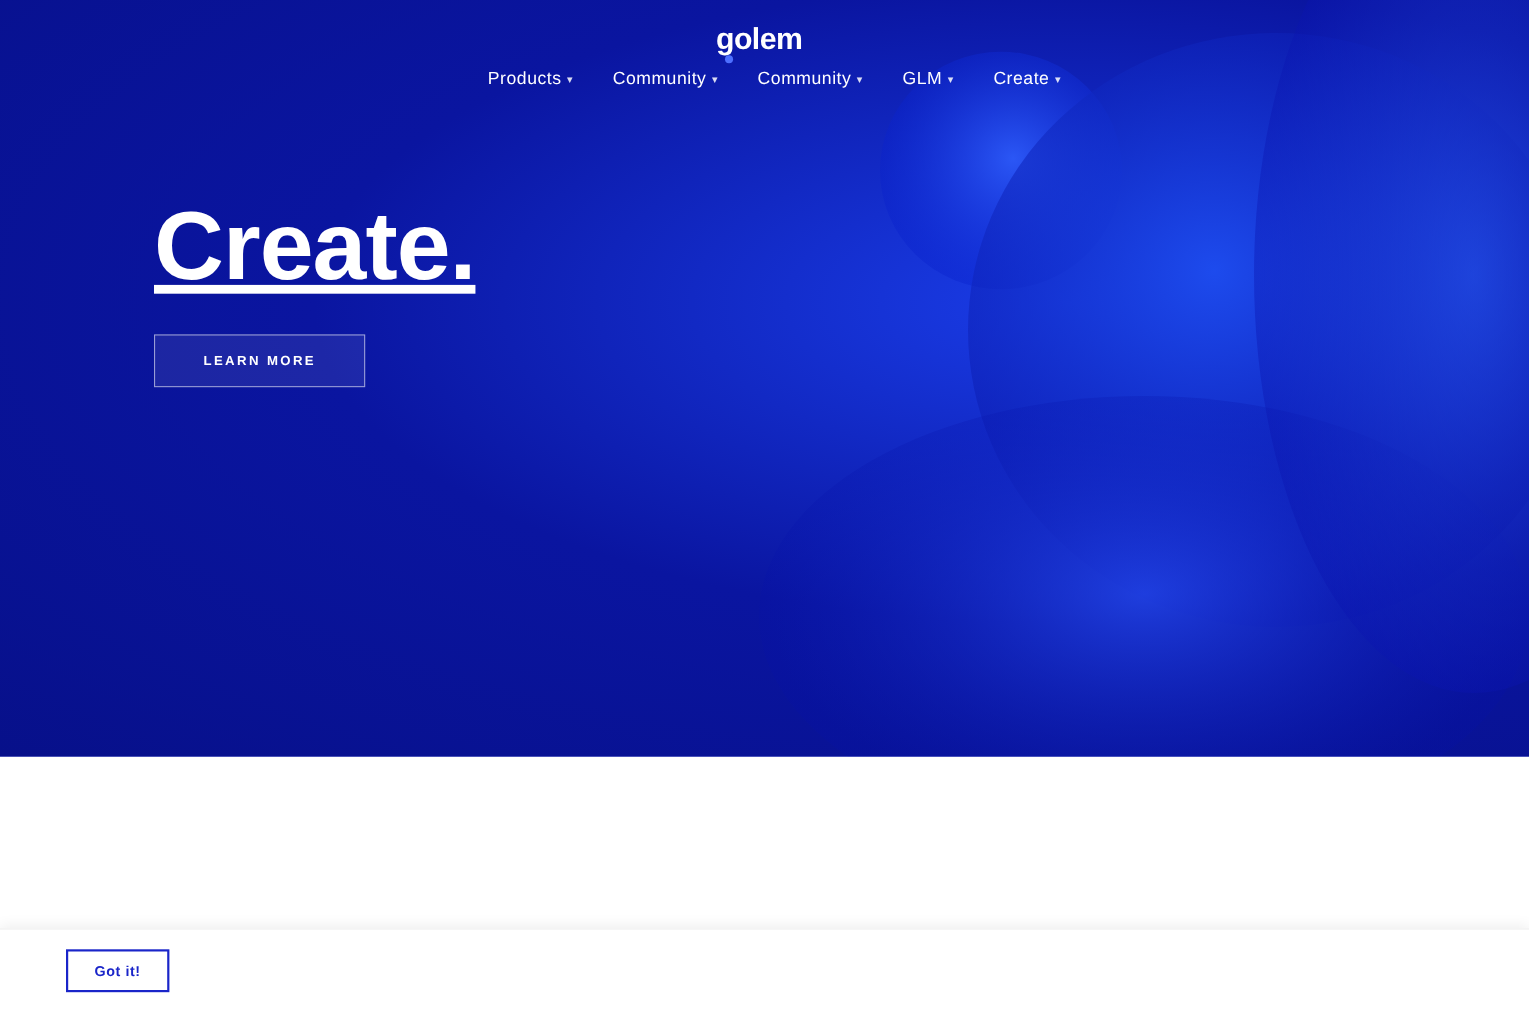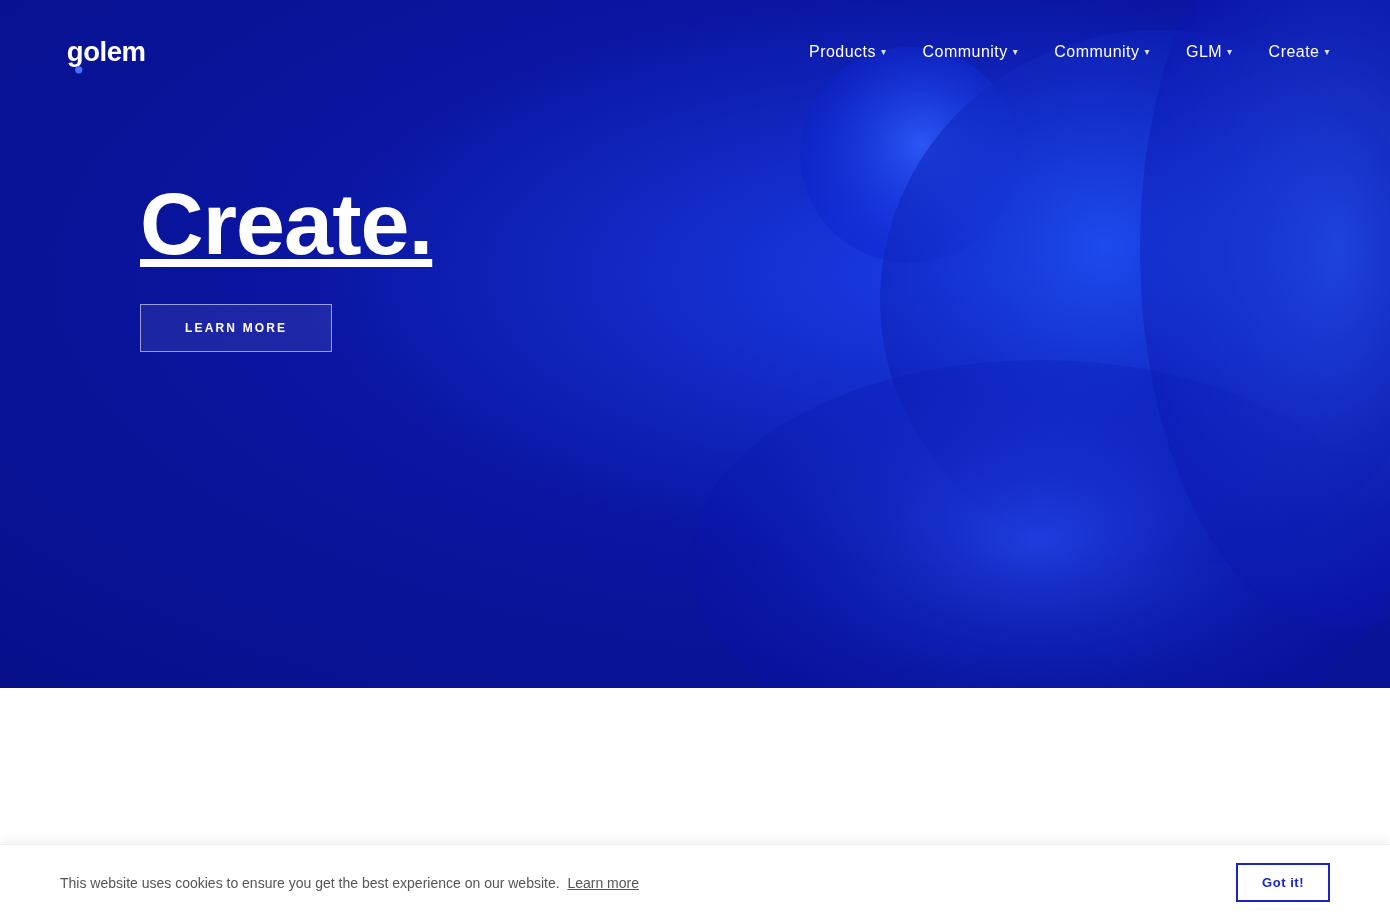--- a/index.html
+++ b/index.html
@@ -1,27 +1,28 @@
 <!DOCTYPE html>
 <html><head>
   <meta charset="utf-8">
   <style>
     * { margin: 0; padding: 0; box-sizing: border-box; }
     body { font-family: 'Arial', sans-serif; overflow-x: hidden; background: #fff; }
 
     
     nav {
       position: absolute;
-      top: 0; left: 0; right: 0;
+      top: 0; left: 18px; right: 0;
       z-index: 10;
       display: flex;
       align-items: center;
       justify-content: space-between;
-      padding: 24px 60px;
+      padding: 8px 60px;
       background: transparent;
+      flex-direction: column;
     }
     .nav-logo {
       display: flex;
       align-items: center;
     }
     .nav-logo svg {
       width: 120px;
       height: 55px;
     }
     .nav-links {
@@ -253,18 +254,14 @@
 <section class="below-hero">
   <div class="featured-news-label">
     <span class="counter">00</span>
     <span style="color:#bbb;font-size:13px;">/</span>
     <span class="divider-line"></span>
     <span>Featured News</span>
   </div>
 </section>
 
 <div class="cookie-bar">
-  <p class="cookie-text">
-    <span>This website uses cookies to ensure you get the best experience on our website.</span>
-    &nbsp;<a>Learn more</a>
-  </p>
   <button class="cookie-btn">Got it!</button>
 </div>
 
 </body></html>

